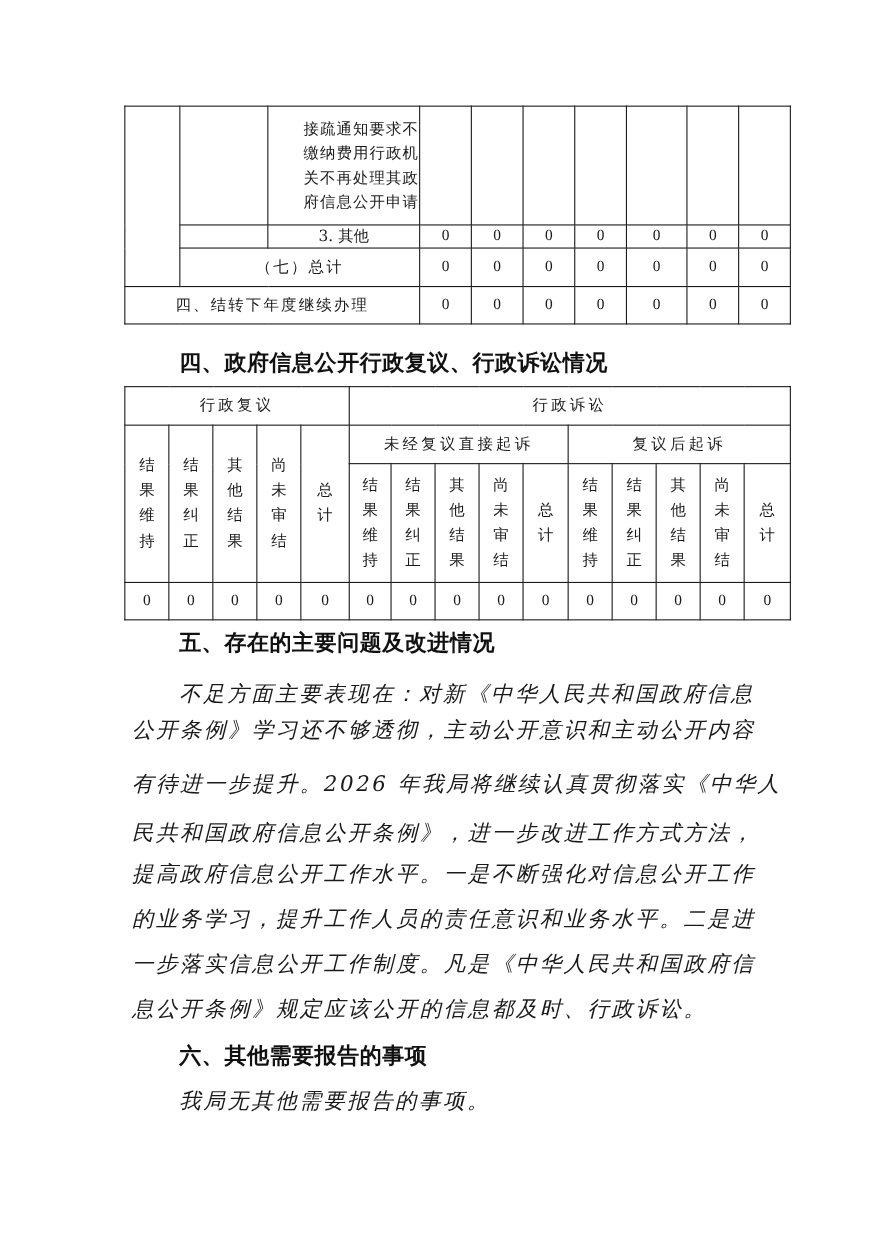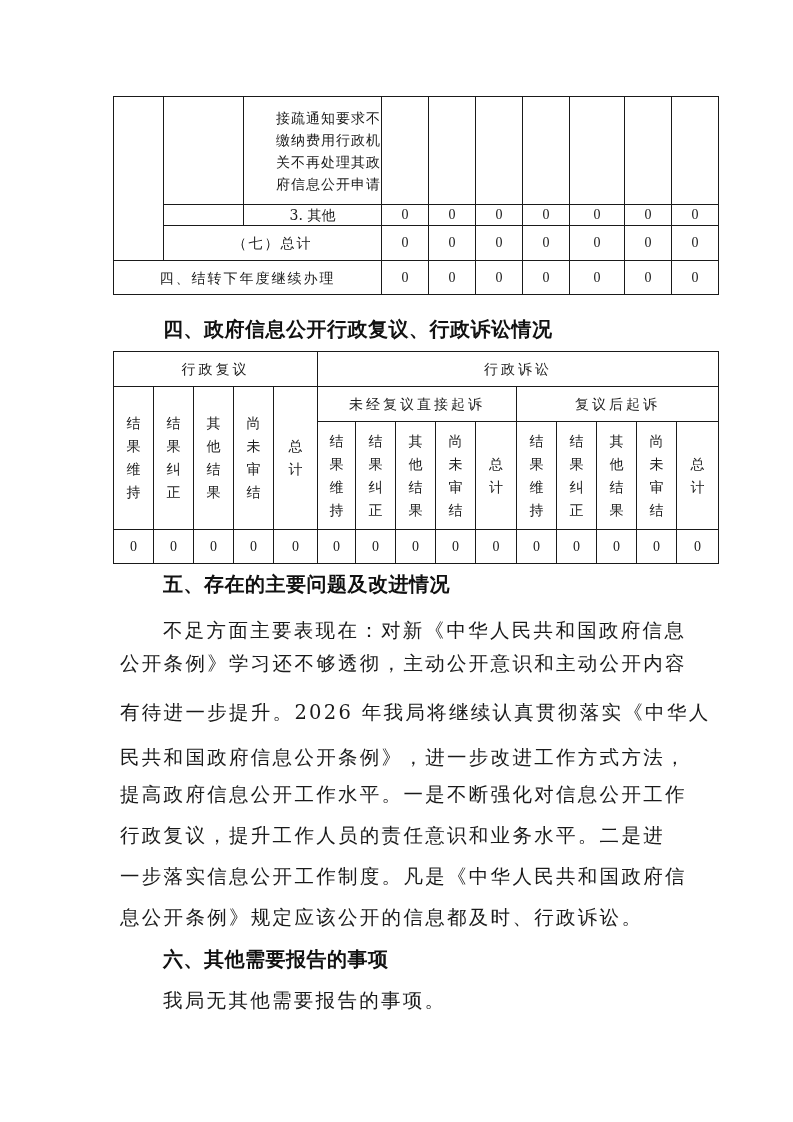--- a/index.html
+++ b/index.html
@@ -9,21 +9,21 @@
   td { border: 1.3px solid #1a1a1a; text-align: center; vertical-align: middle;
        padding: 0; font-size: 14px; line-height: 20px; }
   #t1 { left: 113px; top: 96px; width: 605px; }
   #t2 { left: 113px; top: 351px; width: 605px; }
   .vert { letter-spacing: 0; }
   .vert span { display: block; line-height: 23px; }
   .lefttext { text-align: right; padding-left: 12px; letter-spacing: 1px; line-height: 22px; }
   .heading { position: absolute; left: 163px; font-family: "DejaVu Sans", "Liberation Sans", sans-serif;
              font-size: 20px; font-weight: bold; color: #111; letter-spacing: 0.5px; }
   .para { position: absolute; left: 120px; width: 600px; font-size: 19.5px; line-height: 41px;
-          text-indent: 43px; letter-spacing: 2.3px; color: #1a1a1a; margin: 0; text-align: justify; }
+          text-indent: 43px; letter-spacing: 2.3px; color: #1a1a1a; margin: 0; text-align: justify; font-style: italic; }
   .num { font-family: "Liberation Serif", serif; font-size: 14px; }
 </style>
 </head>
 <body>
 
 <table id="t1">
   <colgroup>
     <col style="width:50px">
       <col style="width:80px">
       <col style="width:138px">
@@ -223,19 +223,19 @@
   </table>
 
 <div class="heading" style="top:571px;">五、存在的主要问题及改进情况</div>
 
 <div>
   <div class="para" style="top:610px; text-indent:43px;">不足方面主要表现在：对新《中华人民共和国政府信息</div>
   <div class="para" style="top:643px; text-indent:0;">公开条例》学习还不够透彻，主动公开意识和主动公开内容</div>
   <div class="para" style="top:692px; text-indent:0;">有待进一步提升。2026 年我局将继续认真贯彻落实《中华人</div>
   <div class="para" style="top:737px; text-indent:0;">民共和国政府信息公开条例》，进一步改进工作方式方法，</div>
   <div class="para" style="top:774px; text-indent:0;">提高政府信息公开工作水平。一是不断强化对信息公开工作</div>
-  <div class="para" style="top:815px; text-indent:0;">行政复议，提升工作人员的责任意识和业务水平。二是进</div>
+  <div class="para" style="top:815px; text-indent:0;">的业务学习，提升工作人员的责任意识和业务水平。二是进</div>
   <div class="para" style="top:856px; text-indent:0;">一步落实信息公开工作制度。凡是《中华人民共和国政府信</div>
   <div class="para" style="top:897px; text-indent:0;">息公开条例》规定应该公开的信息都及时、行政诉讼。</div>
 </div>
 
 <div class="heading" style="top:946px;">六、其他需要报告的事项</div>
 <div class="para" style="top:980px; text-indent:43px;">我局无其他需要报告的事项。</div>
 
 </body></html>

